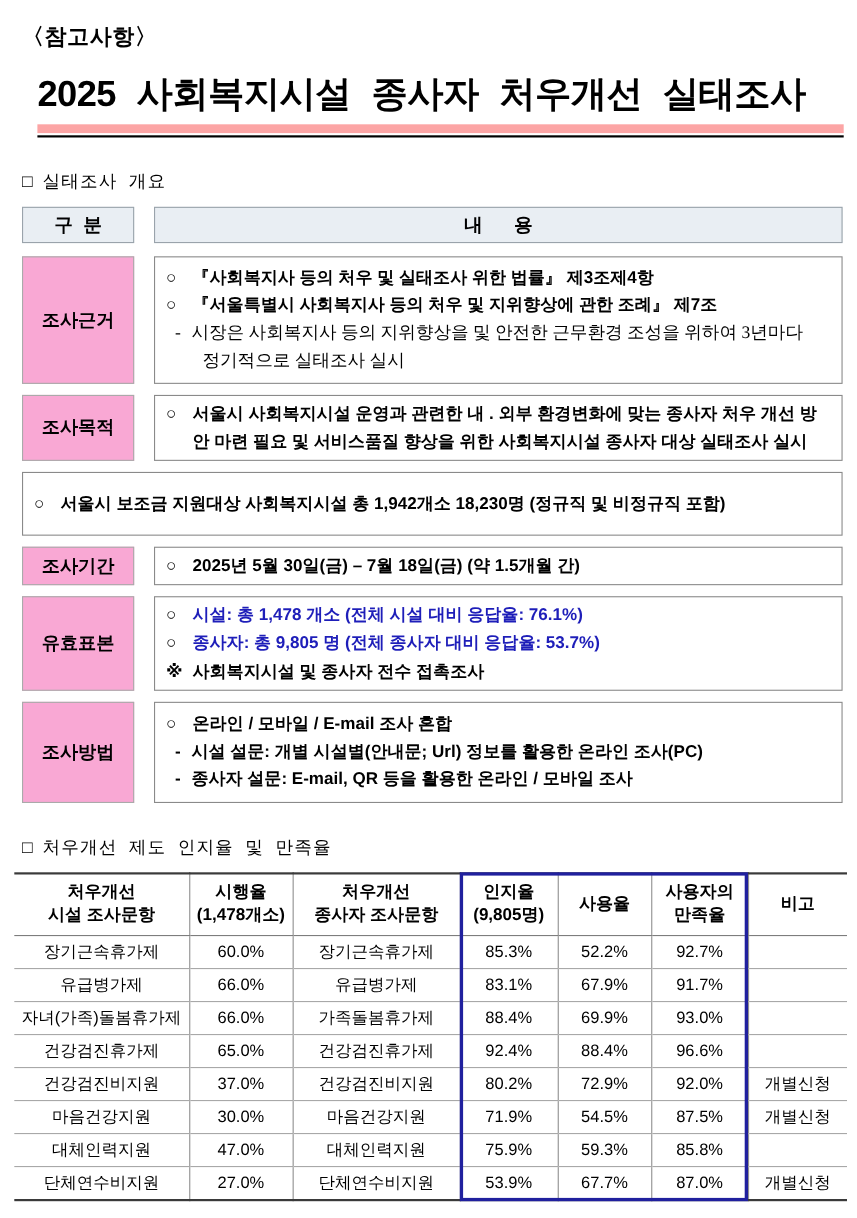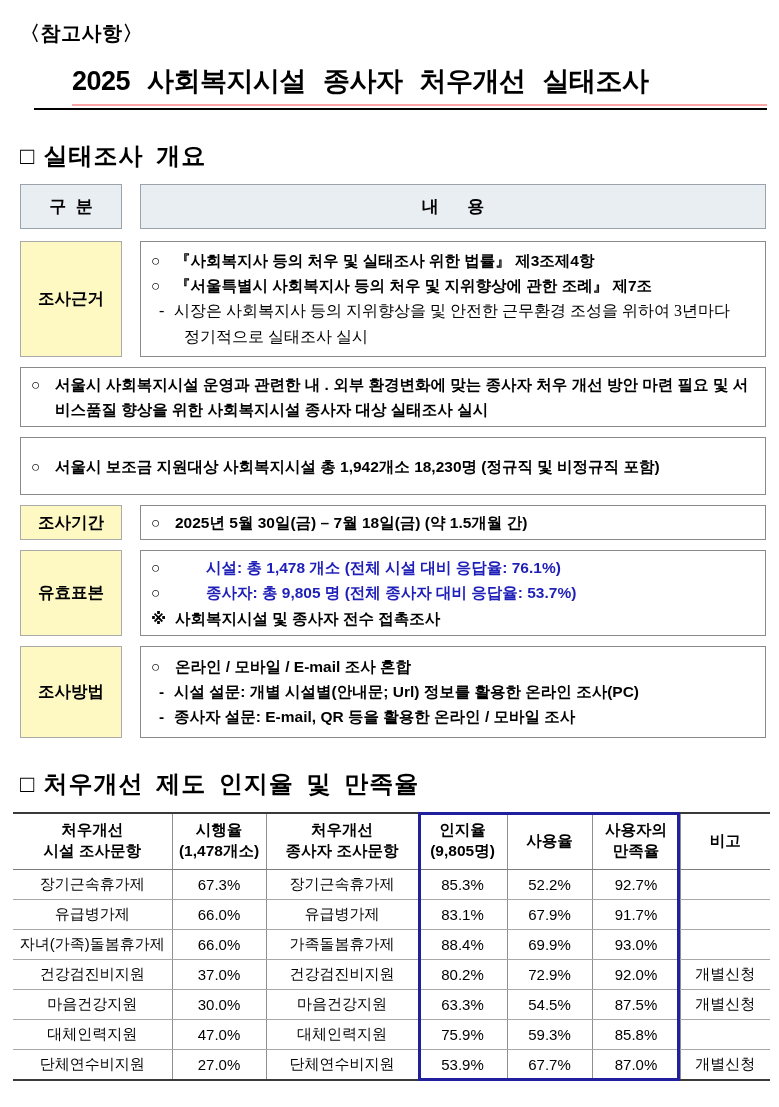--- a/index.html
+++ b/index.html
@@ -8,41 +8,41 @@
     width:779px; height:1107px; background:#ffffff; color:#000;
     font-family:"Liberation Sans","DejaVu Sans",sans-serif;
     overflow:hidden;
   }
   .page { padding:14px 9px 0 13px; }
 
   .note { font-size:20px; font-weight:600; margin:6px 0 0 7px; letter-spacing:0.5px; }
 
   .title-wrap { margin:16px 3px 0 21px; }
   .title {
-    font-size:27px; font-weight:bold; letter-spacing:-0.5px; word-spacing:10px;
-    border-bottom:2px solid #fca5a5; padding-bottom:5px; white-space:nowrap;margin-left:38px;
+    font-size:33px; font-weight:bold; letter-spacing:-0.5px; word-spacing:10px;
+    border-bottom:8px solid #fca5a5; padding-bottom:5px; white-space:nowrap;
   }
   .title-underline2 { height:2px; background:#000; margin-top:2px; }
 
-  .sec-heading { font-size:24px; font-weight:700; margin:30px 0 12px 7px; letter-spacing:1px; word-spacing:5px; }
+  .sec-heading { font-size:16px; font-weight:400; margin:30px 0 12px 7px; letter-spacing:1px; word-spacing:5px; }
   .sec-heading .sq { margin-right:8px; }
 
   .ov { margin:0 4px 0 7px; }
   .ov-head { display:flex; gap:18px; margin-bottom:12px; }
   .hcell {
-    border:1px solid #9aa3ab; background:#e9eef3; height:45px;
+    border:1px solid #9aa3ab; background:#e9eef3; height:33px;
     display:flex; align-items:center; justify-content:center;
     font-weight:bold; font-size:17px; white-space:pre;
   }
   .wlabel { flex:0 0 102px; }
   .wcontent { flex:1; }
 
   .ov-row { display:flex; gap:18px; margin-bottom:10px; }
   .ov-label {
-    flex:0 0 102px; border:1px solid #aaaaaa; background:#fef9c3;
+    flex:0 0 102px; border:1px solid #aaaaaa; background:#f9a8d4;
     display:flex; align-items:center; justify-content:center;
     font-weight:bold; font-size:16.5px;
   }
   .ov-content {
     flex:1; border:1px solid #8a8a8a; background:#fff; padding:4px 10px;
     display:flex; flex-direction:column; justify-content:center;
     font-weight:bold; font-size:15.5px; line-height:1.62;
   }
   .r1 .ov-content { min-height:116px; }
   .r2 .ov-content { min-height:57px; }
@@ -51,21 +51,21 @@
   .r5 .ov-content { min-height:81px; }
   .r6 .ov-content { min-height:92px; }
 
   .line { display:flex; }
   .bu { flex:0 0 24px; }
   .txt { flex:1; }
   .line.dash { padding-left:8px; }
   .line.dash .bu { flex:0 0 15px; }
   .line.cont { padding-left:33px; }
   .serif-line { font-family:"Liberation Serif","DejaVu Serif",serif; font-weight:400; font-size:16px; }
-  .blue { color:var(--blue,#1e1eb9);margin-left:31px; }
+  .blue { color:var(--blue,#1e1eb9); }
 
   .t2-wrap { position:relative; margin:12px 0 0 0; }
   table.t2 { border-collapse:collapse; table-layout:fixed; width:757px;
              border-top:2.5px solid #3a3a3a; border-bottom:2.5px solid #3a3a3a; }
   .t2 thead th {
     height:57px; font-size:15.5px; font-weight:bold; text-align:center;
     white-space:pre-line; line-height:1.35; border-bottom:1.5px solid #7d7d7d; padding:0;
   }
   .t2 tbody td {
     height:30px; text-align:center; font-size:15px; font-weight:400;
@@ -114,20 +114,21 @@
             <span class="bu">-</span>
             <span class="txt">시장은 사회복지사 등의 지위향상을 및 안전한 근무환경 조성을 위하여 3년마다</span>
           </div>
         <div class="line cont serif-line">
             <span class="txt">정기적으로 실태조사 실시</span>
           </div>
       </div>
     </div>
 
     <div class="ov-row r2">
+      <div class="ov-label">조사목적</div>
       <div class="ov-content">
         <div class="line">
             <span class="bu">○</span>
             <span class="txt">서울시 사회복지시설 운영과 관련한 내 . 외부 환경변화에 맞는 종사자 처우 개선 방안 마련 필요 및 서비스품질 향상을 위한 사회복지시설 종사자 대상 실태조사 실시</span>
           </div>
       </div>
     </div>
 
     <div class="ov-row r3">
       <div class="ov-content">
@@ -210,21 +211,21 @@
 (9,805명)</th>
           <th>사용율</th>
           <th>사용자의
 만족율</th>
           <th>비고</th>
         </tr>
       </thead>
       <tbody>
         <tr>
           <td class="c0">장기근속휴가제</td>
-          <td class="c1">67.3%</td>
+          <td class="c1">60.0%</td>
           <td class="c2">장기근속휴가제</td>
           <td class="c3">85.3%</td>
           <td class="c4">52.2%</td>
           <td class="c5">92.7%</td>
           <td class="c6"></td>
         </tr>
         <tr>
           <td class="c0">유급병가제</td>
           <td class="c1">66.0%</td>
           <td class="c2">유급병가제</td>
@@ -233,36 +234,45 @@
           <td class="c5">91.7%</td>
           <td class="c6"></td>
         </tr>
         <tr>
           <td class="c0">자녀(가족)돌봄휴가제</td>
           <td class="c1">66.0%</td>
           <td class="c2">가족돌봄휴가제</td>
           <td class="c3">88.4%</td>
           <td class="c4">69.9%</td>
           <td class="c5">93.0%</td>
+          <td class="c6"></td>
+        </tr>
+        <tr>
+          <td class="c0">건강검진휴가제</td>
+          <td class="c1">65.0%</td>
+          <td class="c2">건강검진휴가제</td>
+          <td class="c3">92.4%</td>
+          <td class="c4">88.4%</td>
+          <td class="c5">96.6%</td>
           <td class="c6"></td>
         </tr>
         <tr>
           <td class="c0">건강검진비지원</td>
           <td class="c1">37.0%</td>
           <td class="c2">건강검진비지원</td>
           <td class="c3">80.2%</td>
           <td class="c4">72.9%</td>
           <td class="c5">92.0%</td>
           <td class="c6">개별신청</td>
         </tr>
         <tr>
           <td class="c0">마음건강지원</td>
           <td class="c1">30.0%</td>
           <td class="c2">마음건강지원</td>
-          <td class="c3">63.3%</td>
+          <td class="c3">71.9%</td>
           <td class="c4">54.5%</td>
           <td class="c5">87.5%</td>
           <td class="c6">개별신청</td>
         </tr>
         <tr>
           <td class="c0">대체인력지원</td>
           <td class="c1">47.0%</td>
           <td class="c2">대체인력지원</td>
           <td class="c3">75.9%</td>
           <td class="c4">59.3%</td>

